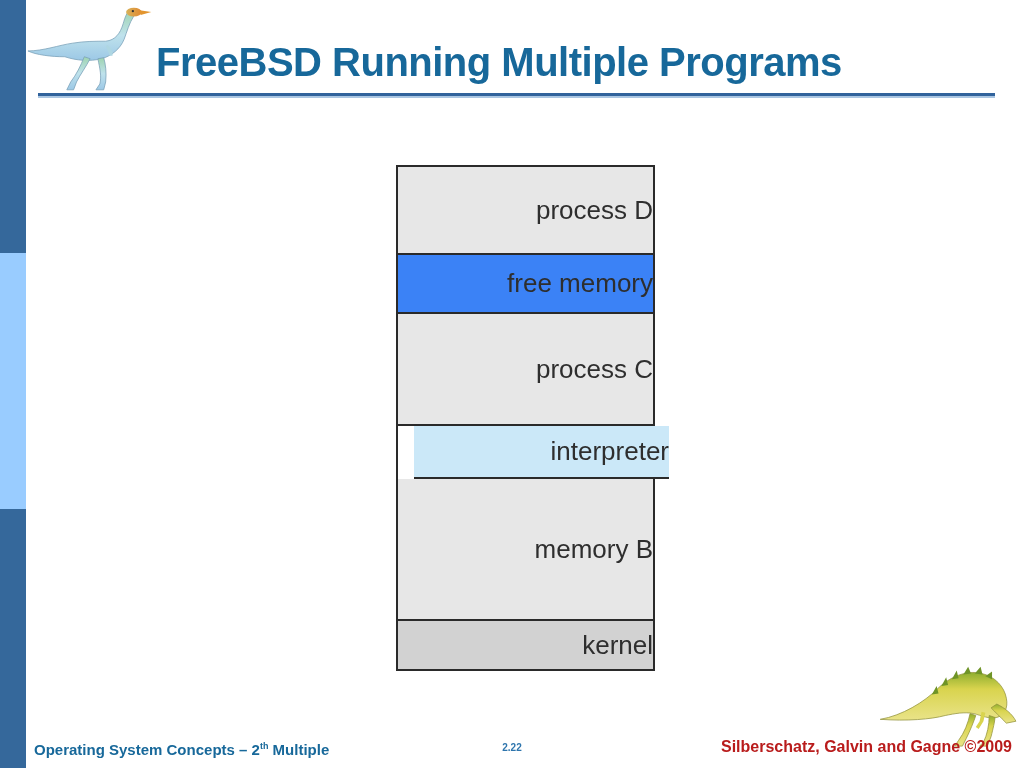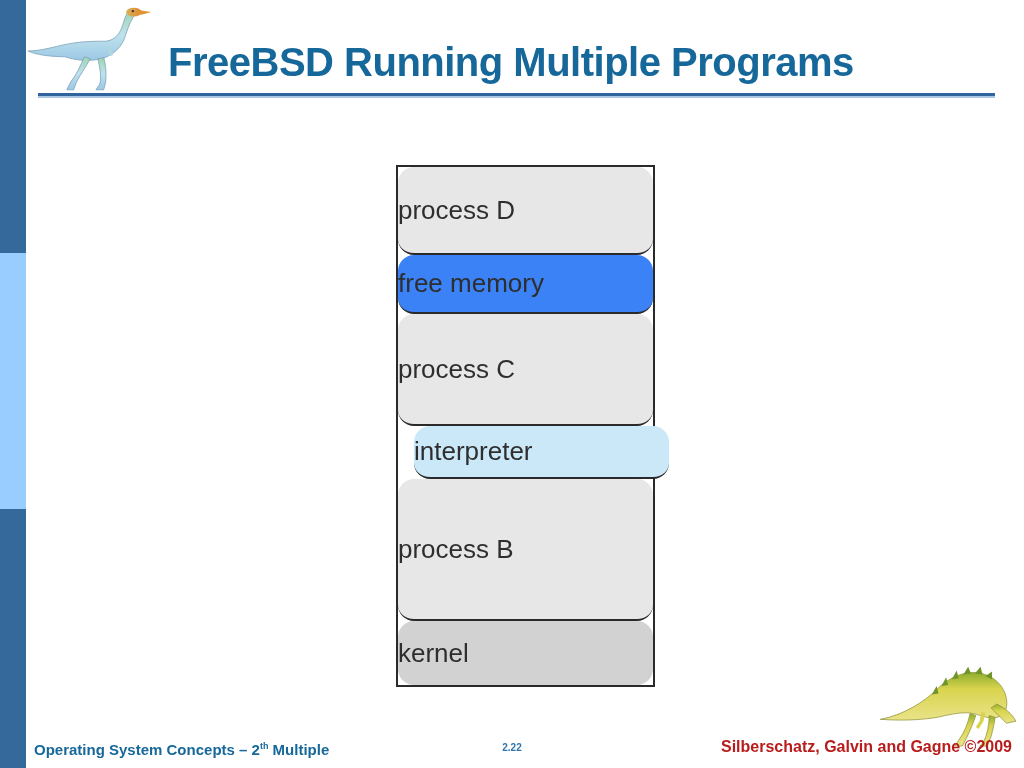--- a/index.html
+++ b/index.html
@@ -8,38 +8,38 @@
     background:#ffffff; font-family:"Liberation Sans", sans-serif;
   }
   
   .sidebar{position:absolute;left:0;top:0;width:26px;height:768px;}
   .seg{position:absolute;left:0;width:26px;}
   .seg-top{top:0;height:253px;background:#35689b;}
   .seg-mid{top:253px;height:256px;background:#99ccff;}
   .seg-bot{top:509px;height:259px;background:#35689b;}
   
   .title{
-    position:absolute;left:168px;top:40px;margin:0;
+    position:absolute;left:156px;top:40px;margin:0;
     font-size:40px;font-weight:700;color:#17689a;letter-spacing:-0.5px;
     white-space:nowrap;
   }
   .title-rule{
     position:absolute;left:38px;top:93px;width:957px;height:0;
     border-top:3px solid #31639c;border-bottom:2px solid #aac6e2;
   }
   
   .diagram{
     position:absolute;left:396px;top:165px;width:255px;
     border:2px solid #2a2a2a;background:#fff;
   }
   .block{
     box-sizing:border-box;width:100%;
-    display:flex;align-items:center;justify-content:flex-start;
+    display:flex;align-items:center;justify-content:flex-end;
     border-bottom:2px solid #2a2a2a;
-    font-size:26px;color:#2e2e2e;border-radius:16px;
+    font-size:26px;color:#2e2e2e;
   }
   .block:last-child{border-bottom:none;}
   
   .footer-left{
     position:absolute;left:34px;top:741px;
     font-size:15px;font-weight:700;color:#17689a;white-space:nowrap;
   }
   .footer-left sup{font-size:0.6em;}
   .footer-page{
     position:absolute;left:0;right:0;top:742px;text-align:center;
@@ -94,23 +94,23 @@
       <div class="block" style="height: 59px; background: #3b82f6;">
         <span>free memory</span>
       </div>
       <div class="block" style="height: 112px; background: rgb(231, 231, 231);">
         <span>process C</span>
       </div>
       <div class="block" style="height: 53px; background: rgb(203, 232, 248); margin-left: 16px;">
         <span>interpreter</span>
       </div>
       <div class="block" style="height: 142px; background: rgb(231, 231, 231);">
-        <span>process B</span>
+        <span>memory B</span>
       </div>
-      <div class="block" style="height: 64px; background: rgb(210, 210, 210);">
+      <div class="block" style="height: 48px; background: rgb(210, 210, 210);">
         <span>kernel</span>
       </div>
     </div>
 
   <svg class="dino-bottom" width="148" height="86" viewBox="0 0 150 90">
     <defs>
       <linearGradient id="g2" x1="0" y1="0" x2="0" y2="1">
         <stop offset="0" stop-color="#8fae2f"></stop>
         <stop offset="0.35" stop-color="#d9d44e"></stop>
         <stop offset="1" stop-color="#e9e388"></stop>

